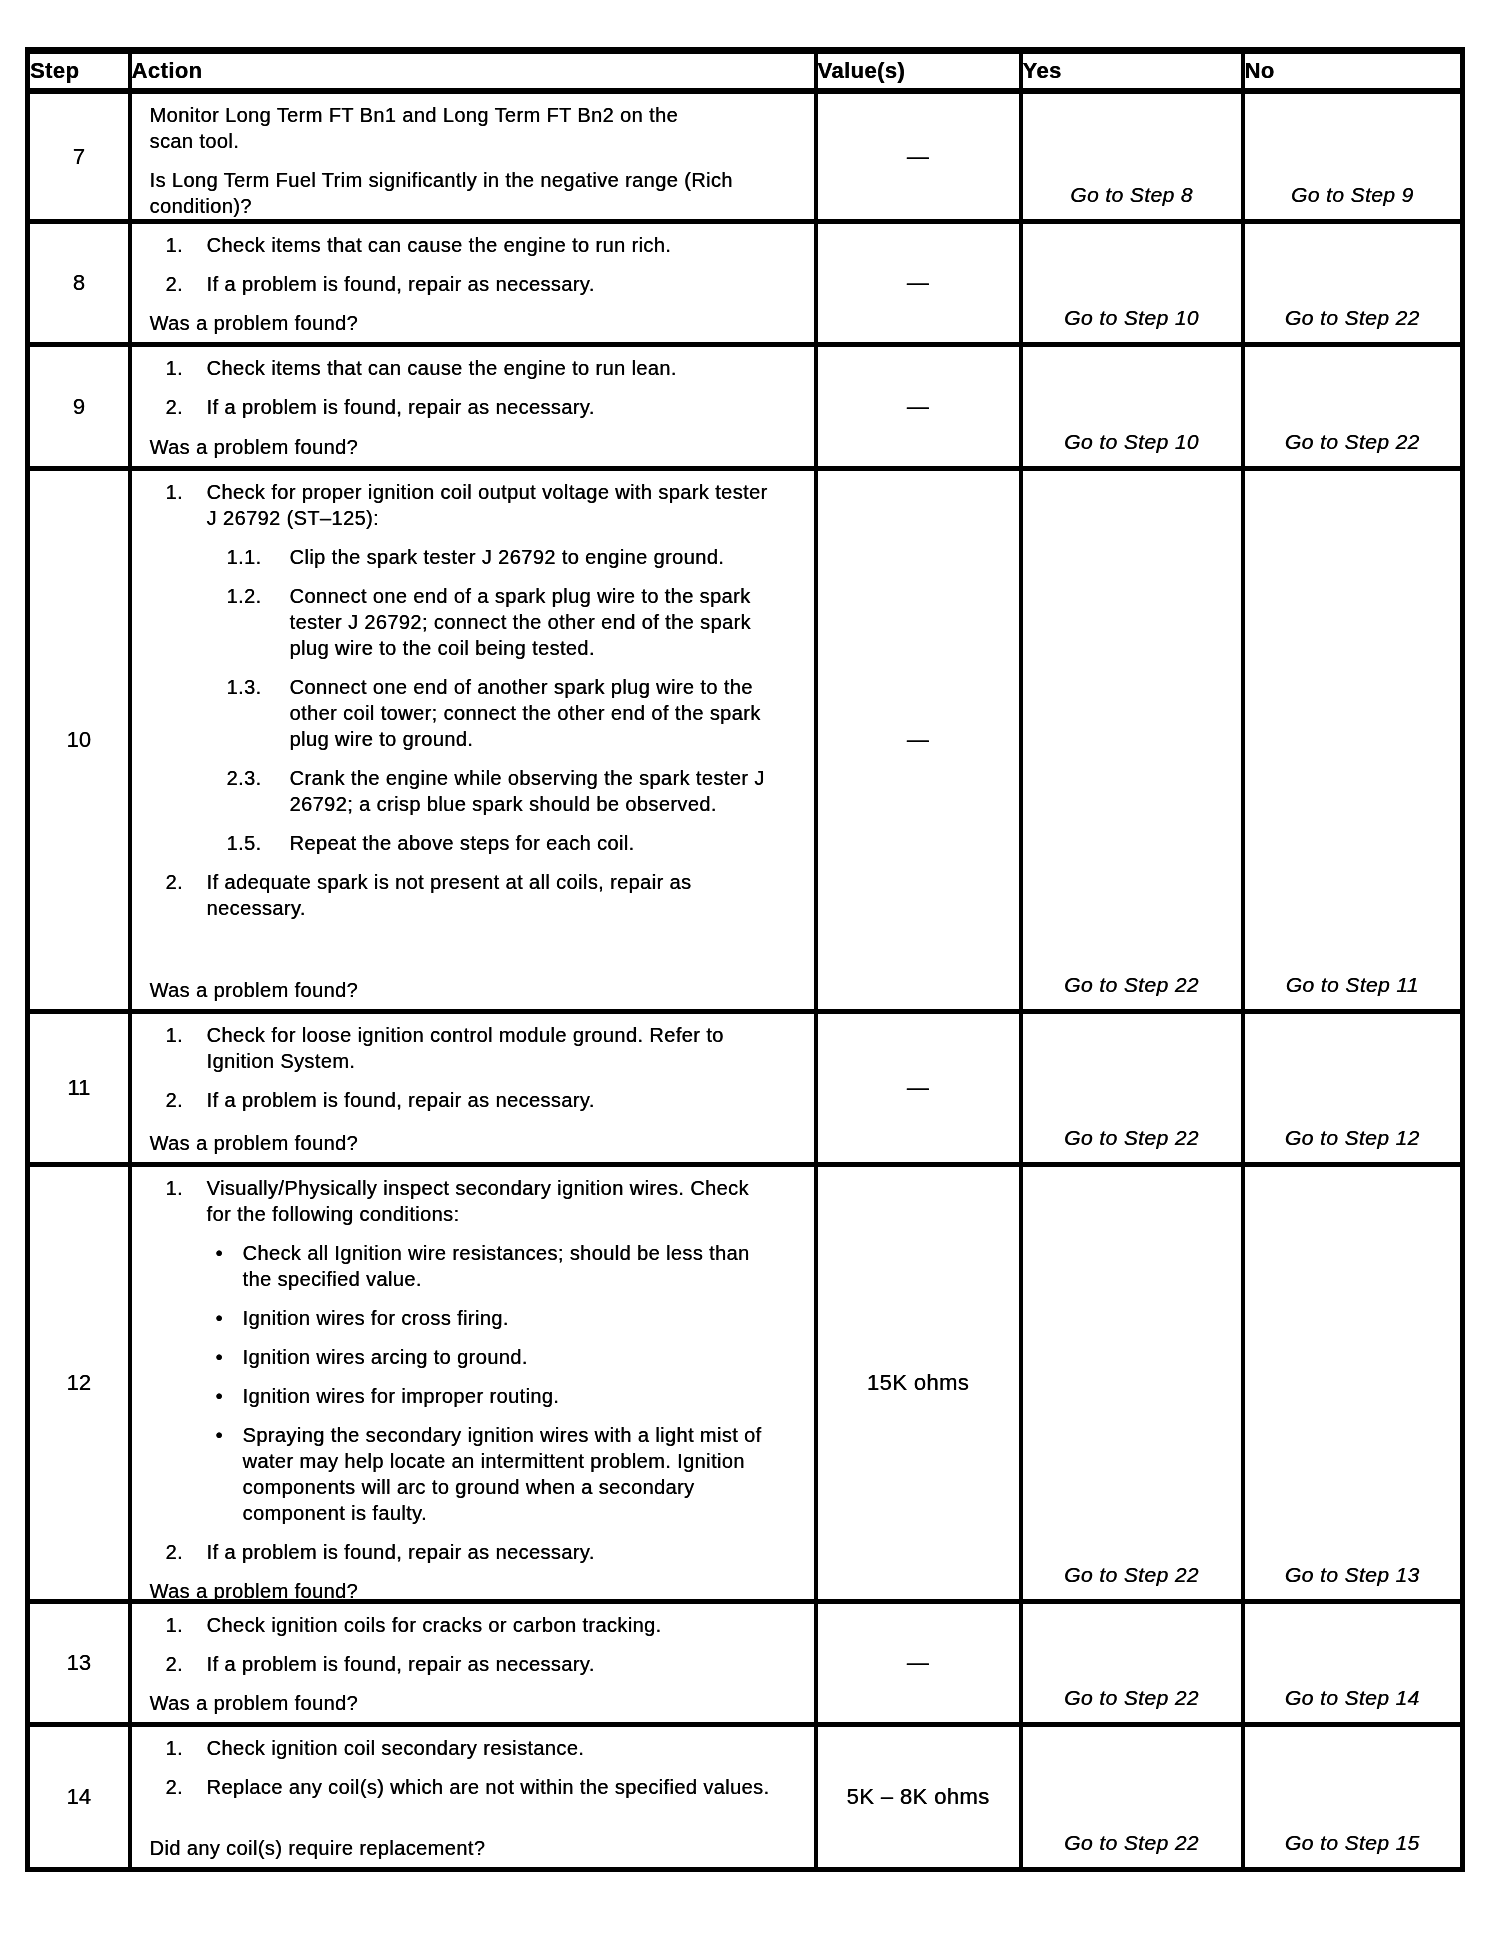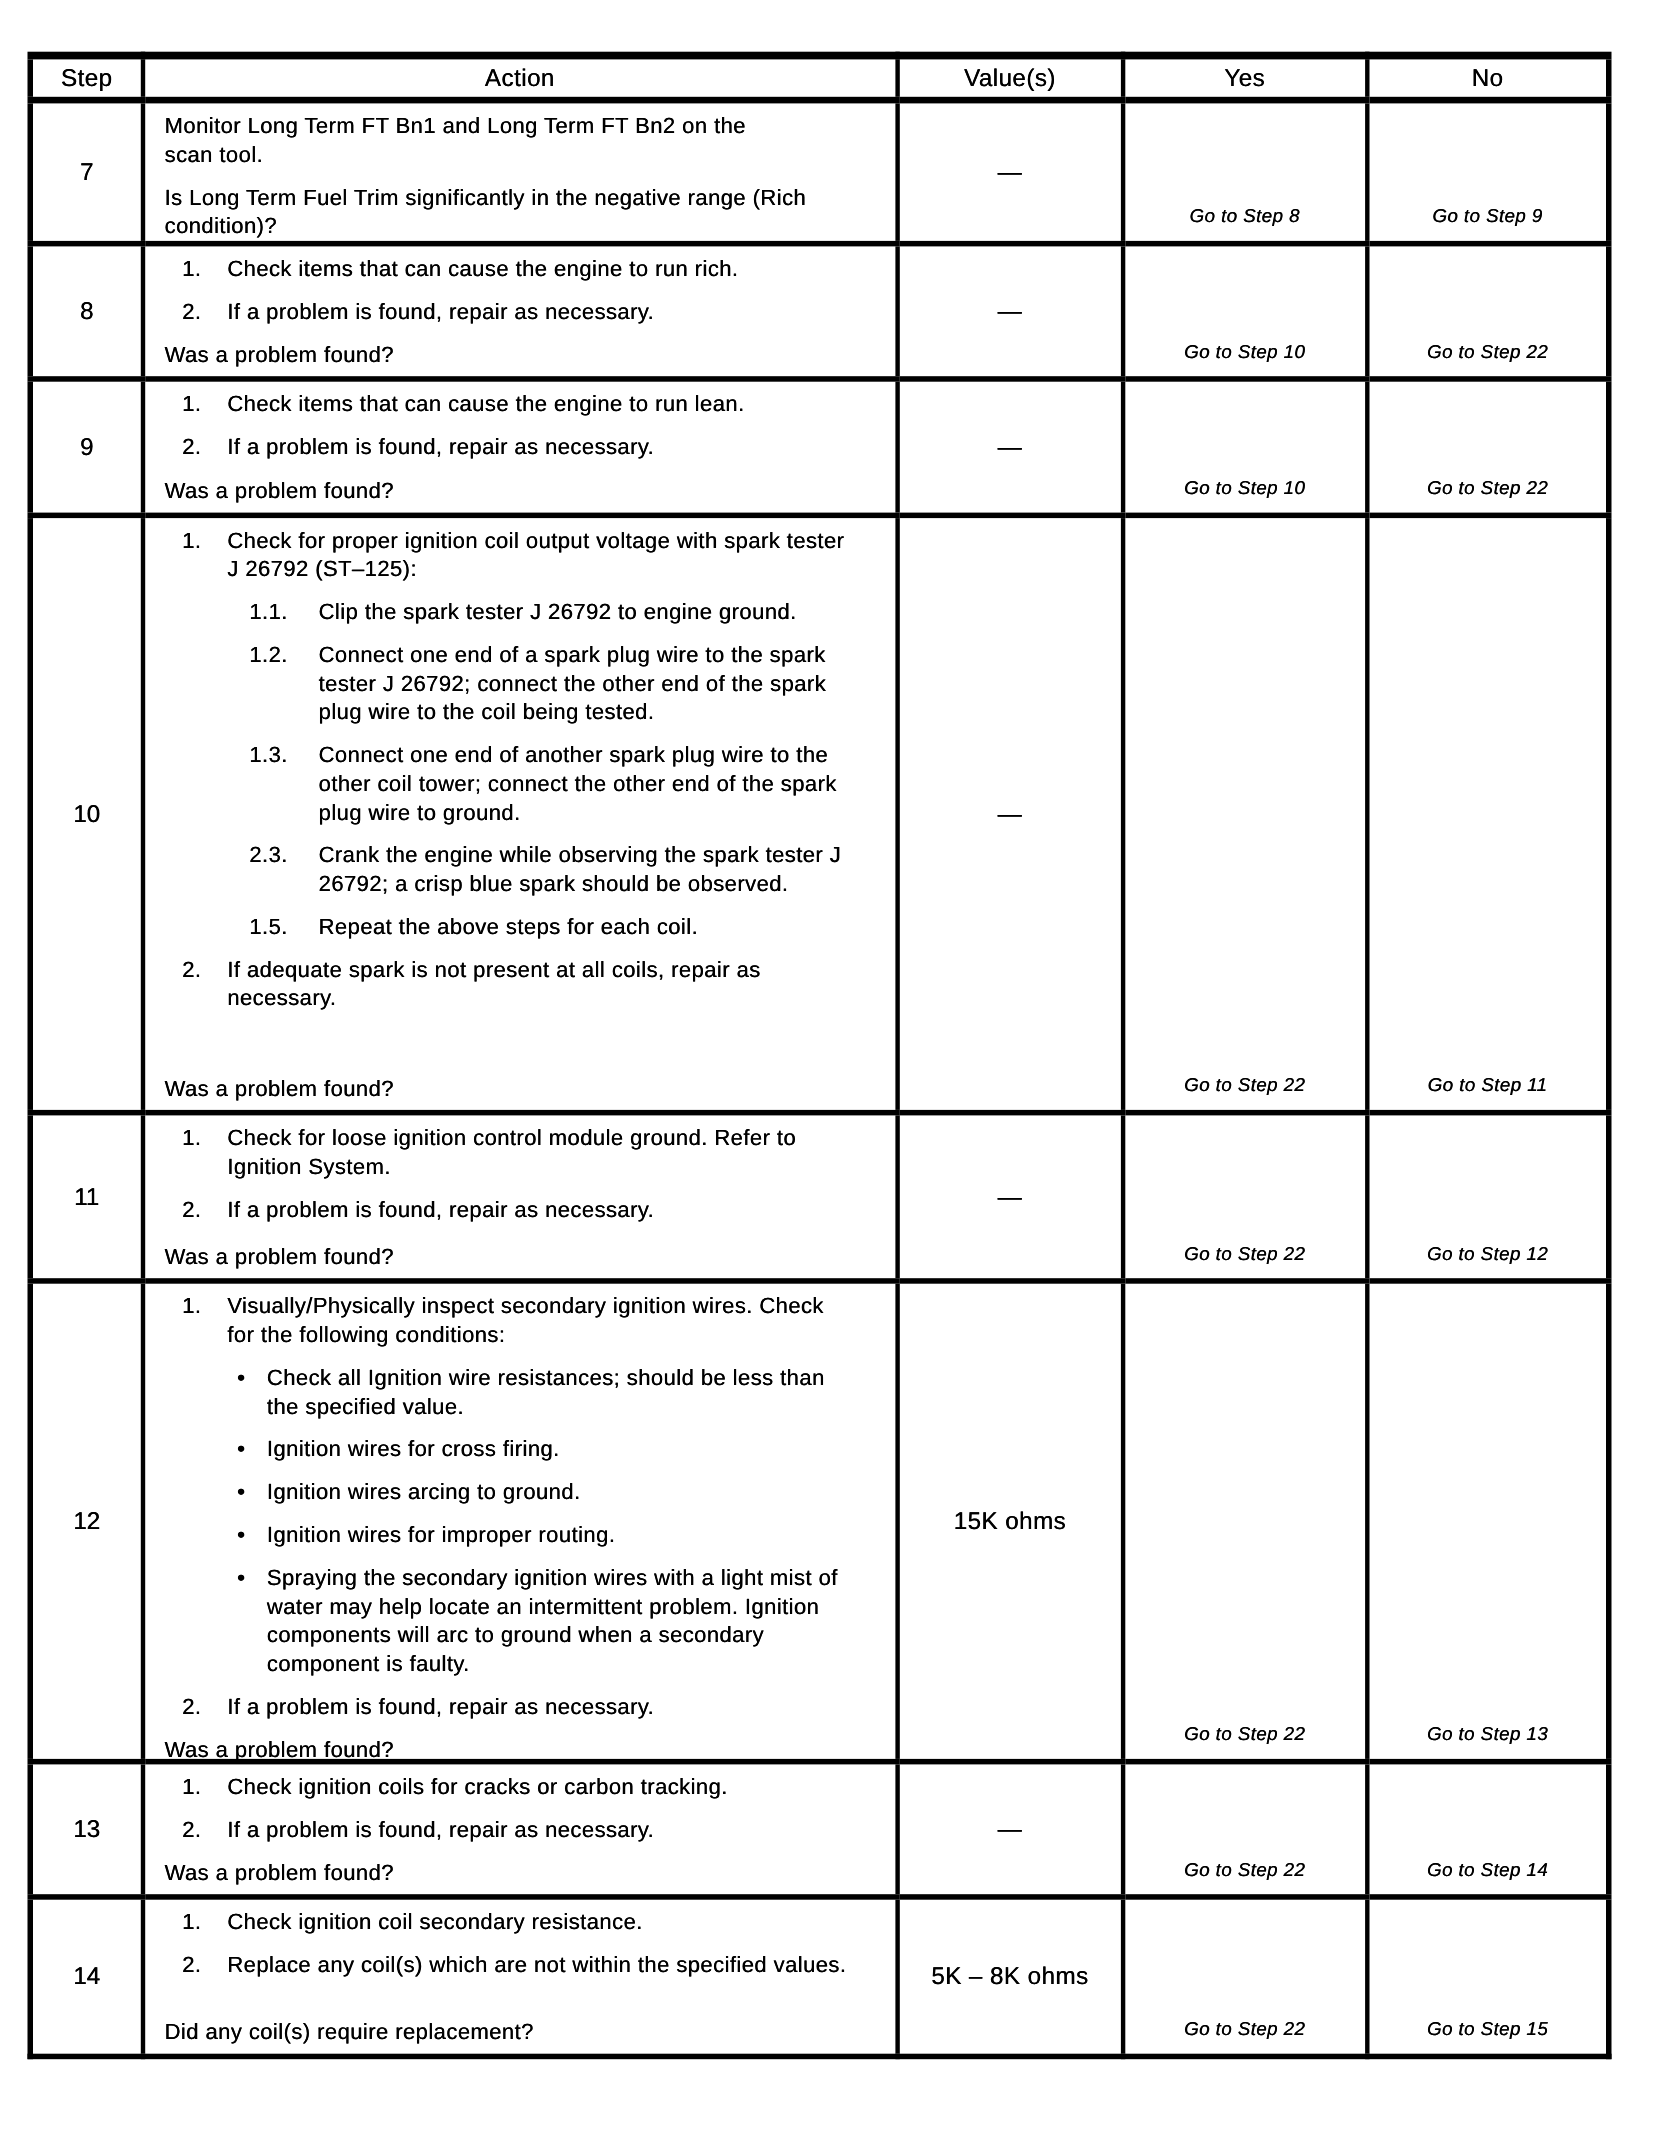--- a/index.html
+++ b/index.html
@@ -17,28 +17,28 @@
     text-align:center;font-weight:bold;font-size:28px;letter-spacing:.5px;
     white-space:pre;
   }
   table.diag{
     position:absolute;top:47px;left:25px;width:1435px;
     border-collapse:collapse;table-layout:fixed;
     border:5px solid #000;border-top-width:7px;
   }
   th,td{border:4px solid #000;border-top-width:5px;padding:0;}
   thead th{
-    height:34px;font-size:22px;font-weight:normal;text-align:center;
+    height:34px;font-size:22px;font-weight:bold;text-align:left;
     vertical-align:middle;border-bottom-width:6px;letter-spacing:.4px;
   }
   td.step{vertical-align:middle;text-align:center;font-size:22px;}
   td.value{vertical-align:middle;text-align:center;font-size:22px;letter-spacing:.4px;}
   td.goto{
     vertical-align:bottom;text-align:center;font-style:italic;
-    font-size:17px;padding-bottom:12px;letter-spacing:.4px;
+    font-size:21px;padding-bottom:12px;letter-spacing:.4px;
   }
   td.action{vertical-align:top;}
   .acts{
     display:flex;flex-direction:column;gap:13px;
     padding:8px 40px 6px 0;box-sizing:border-box;
   }
   .item{position:relative;font-size:20px;line-height:26px;letter-spacing:.4px;}
   .item .lab{position:absolute;}
   .para{padding-left:18px;max-width:560px;}
   .question{padding-left:18px;max-width:645px;margin-top:auto;}

